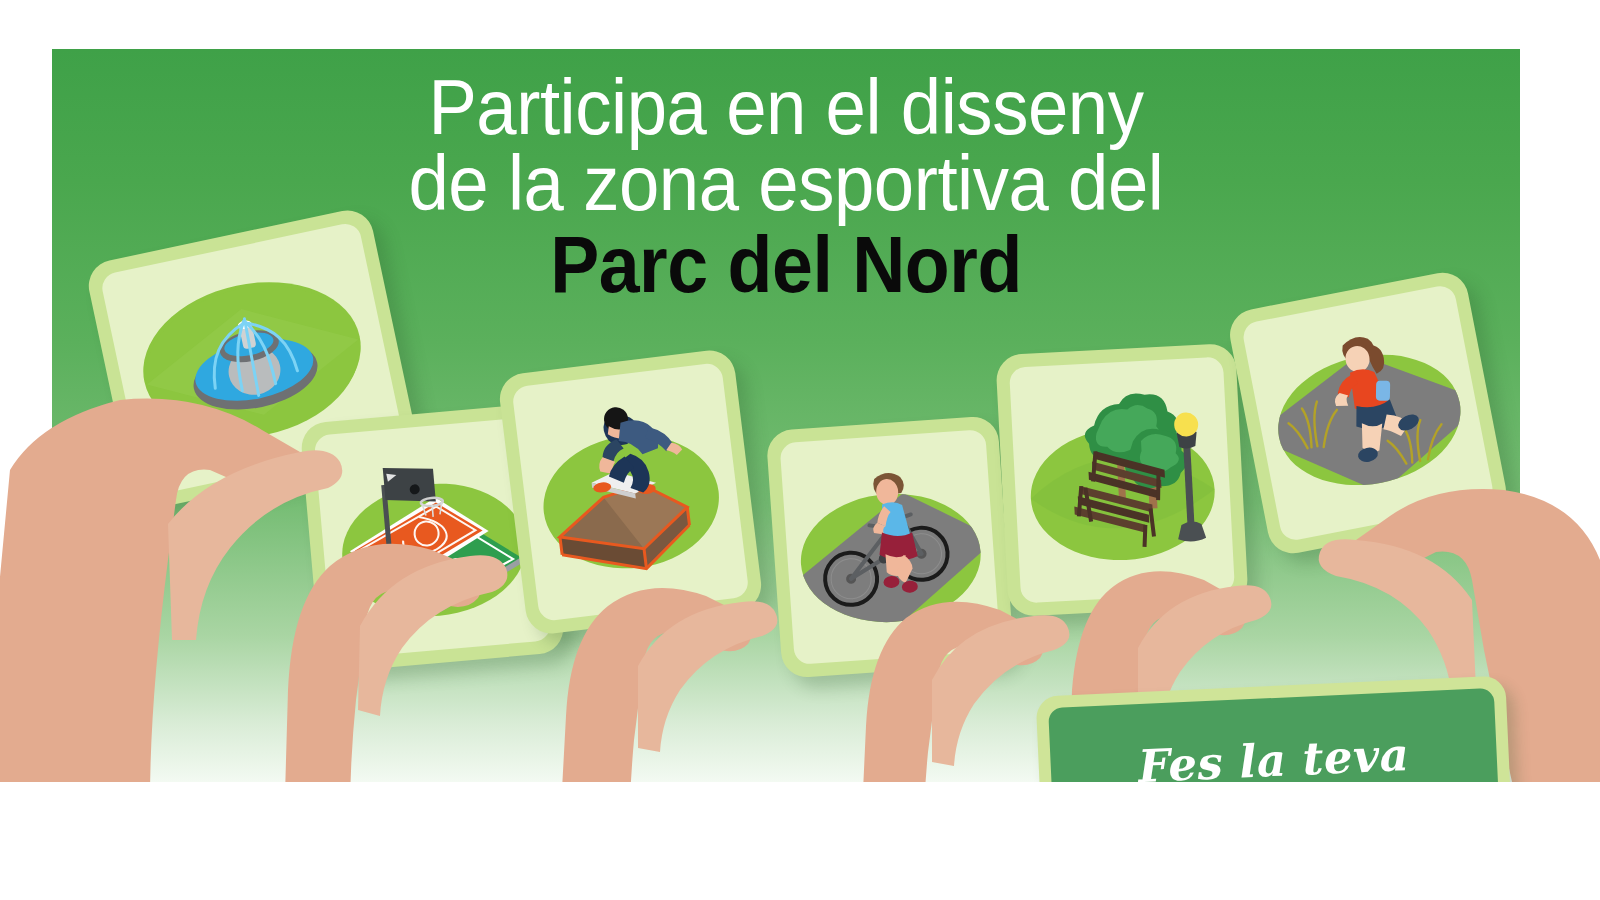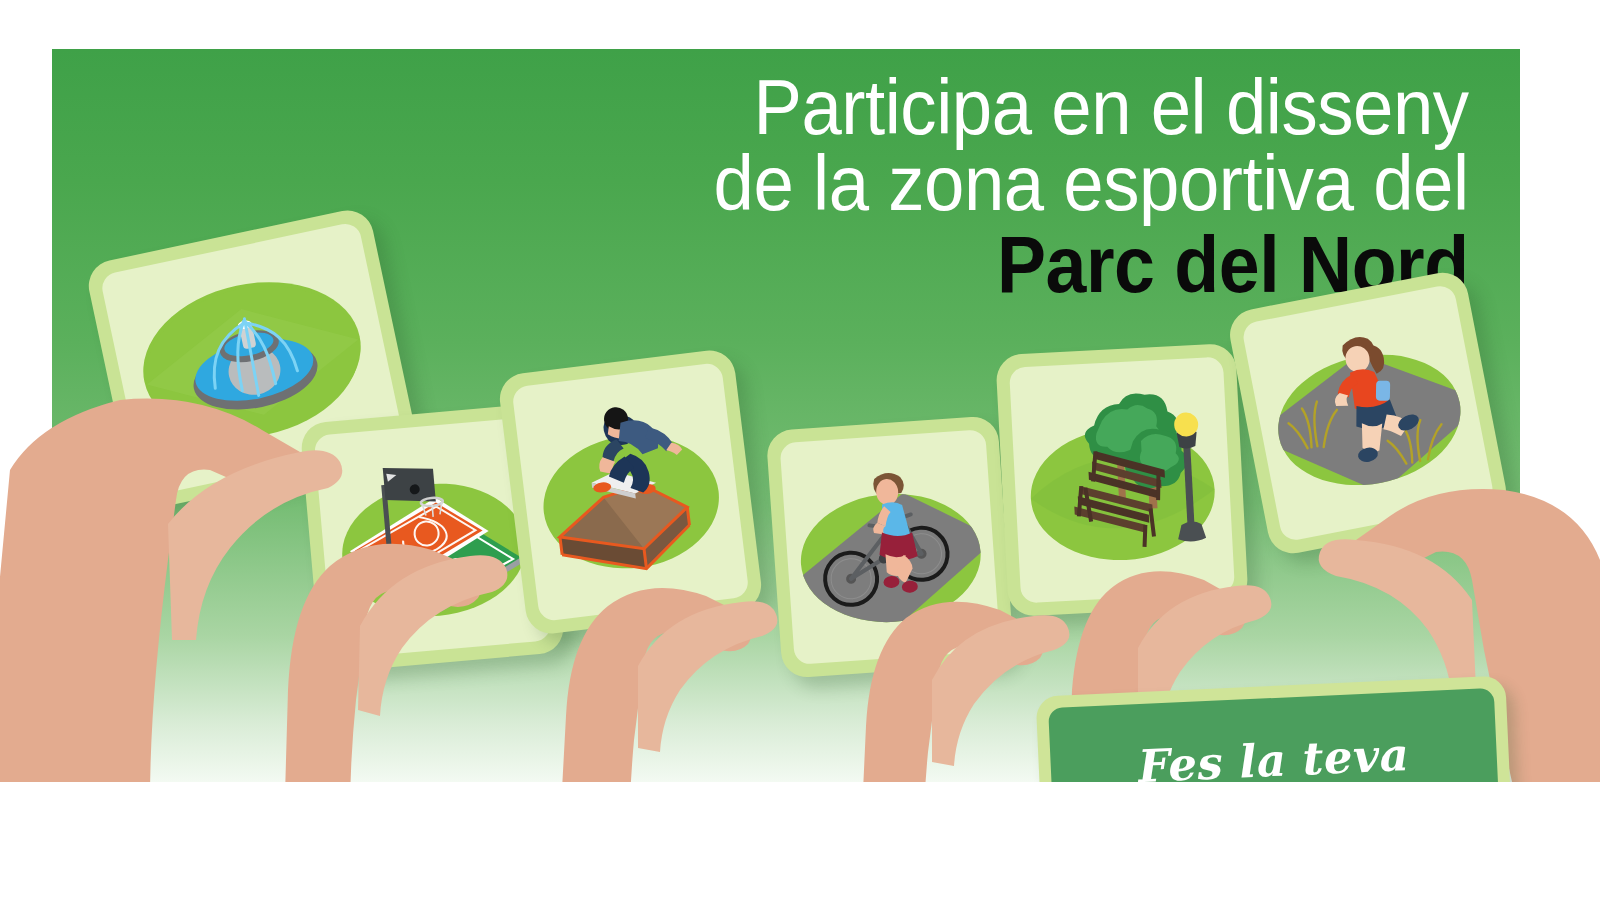--- a/index.html
+++ b/index.html
@@ -8,21 +8,21 @@
 
   
   .hero{
     position:absolute;left:52px;top:49px;width:1468px;height:733px;
     background:linear-gradient(180deg,#3fa148 0%,#4aa74e 18%,#5bb05c 40%,#76bd74 62%,#a9d5a3 80%,#d9ecd6 92%,#f3faf2 100%);
     overflow:hidden;
   }
 
   
   .headline{
-    position:absolute;left:0;top:20px;width:100%;text-align:right;
+    position:absolute;left:0;top:20px;width:100%;text-align:center;
     line-height:0.98;letter-spacing:-0.5px;
   }
   .hl-line{
     display:block;color:#ffffff;font-size:78px;font-weight:400;
     font-family:"Liberation Sans Narrow","Liberation Sans",sans-serif;
     transform:scaleX(0.93);
   }
   .hl-line.bold{color:#0a0a0a;font-weight:700;font-size:79px;margin-top:4px;}
   .arms-layer{position:absolute;left:0;top:0;width:1600px;height:900px;pointer-events:none;}
 

